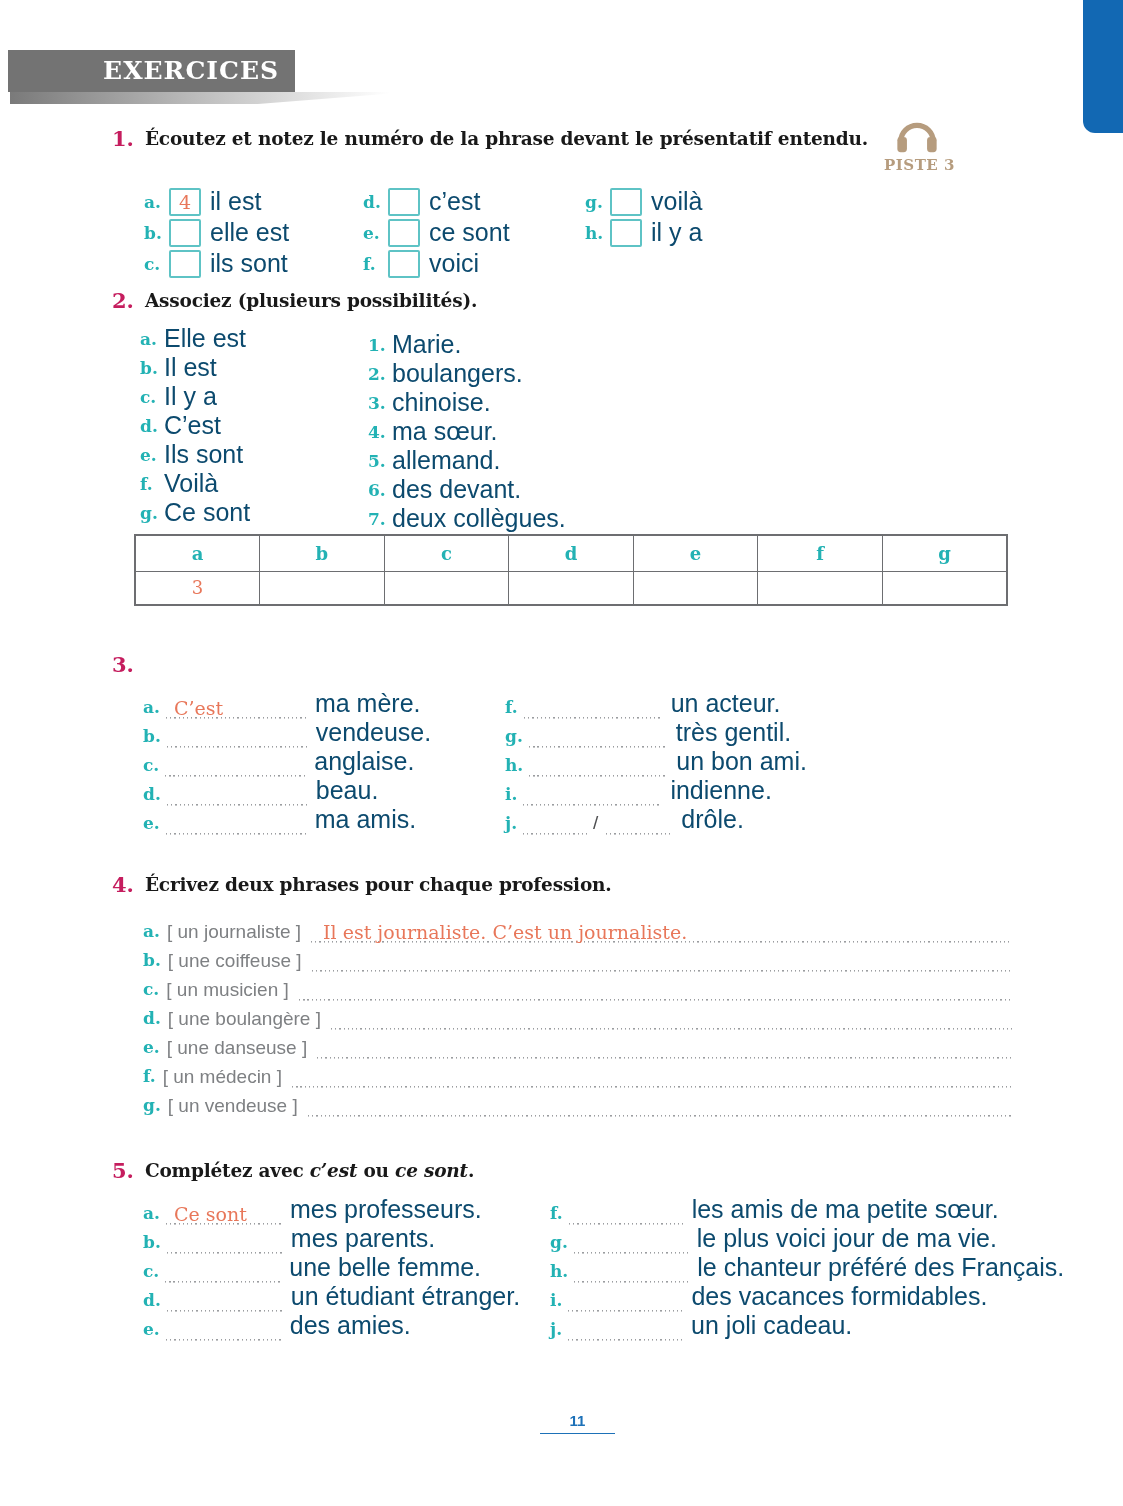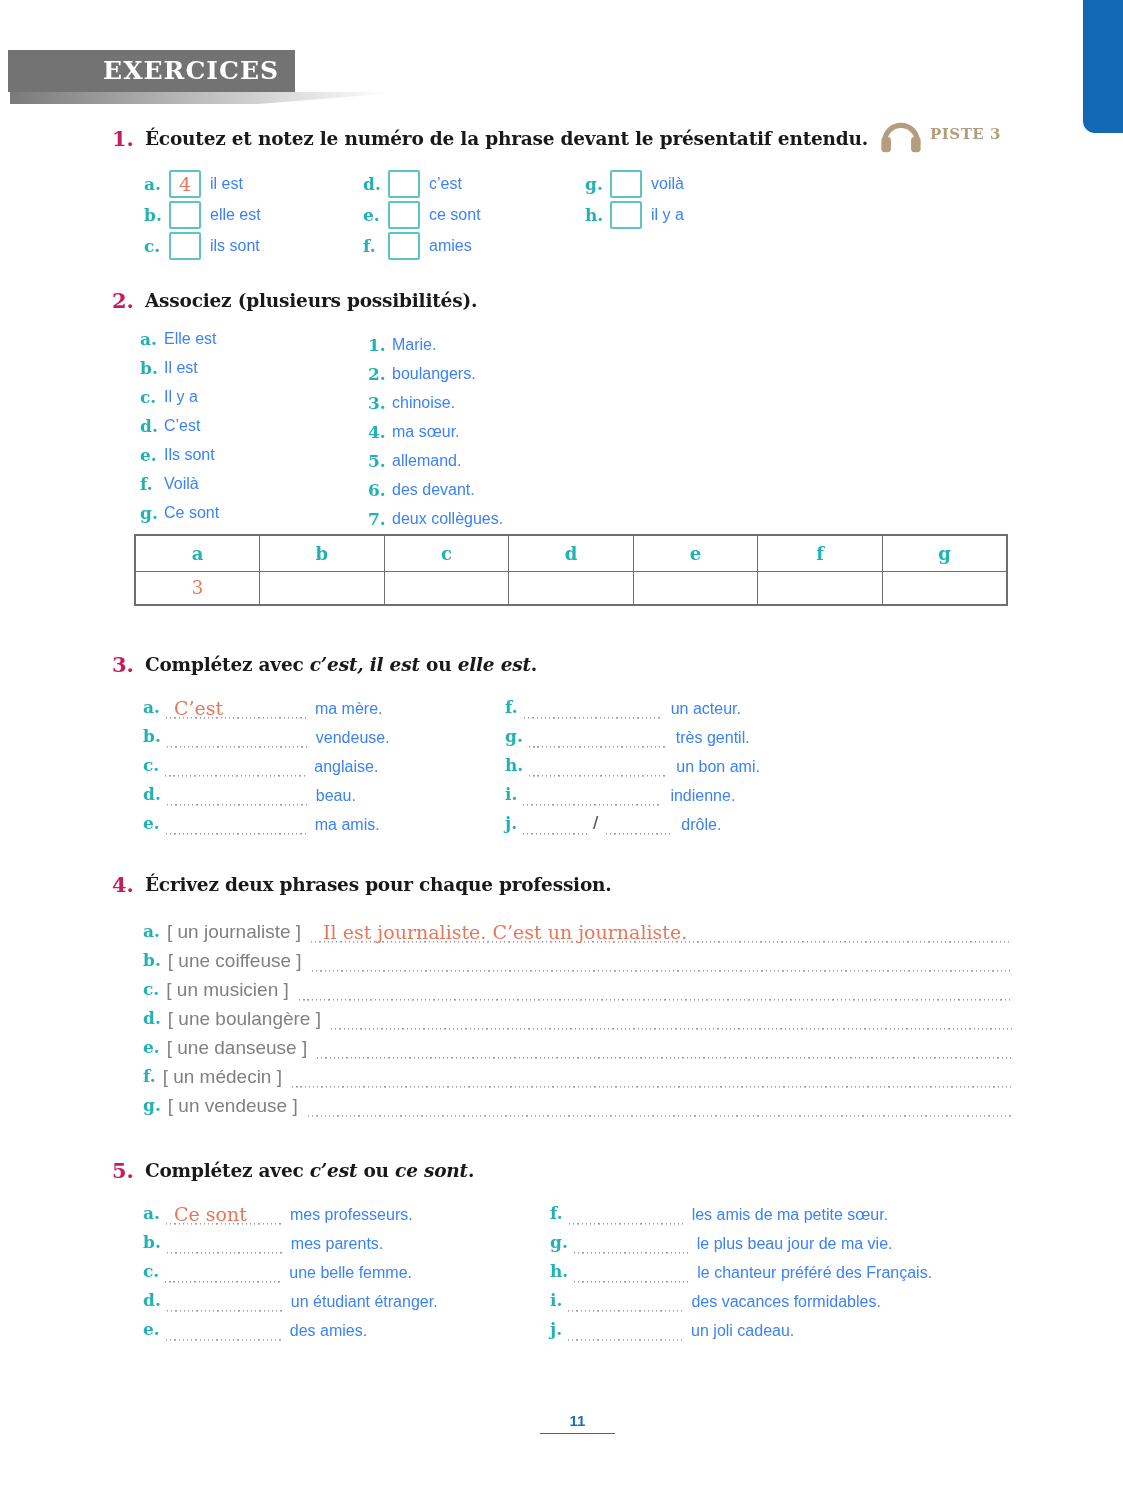--- a/index.html
+++ b/index.html
@@ -37,21 +37,21 @@
   .ex-title {
     font-family:"DejaVu Serif", serif; font-weight:bold; font-size:18.5px;
     color:#191919; line-height:26px; letter-spacing:-0.2px;
   }
   .ex-title .it { font-style:italic; }
 
   .letter {
     font-family:"DejaVu Serif", serif; font-weight:bold; font-size:17px;
     color:#23b2b4; flex:0 0 auto;
   }
-  .itxt { font-size:16px; color:#3b82f6; }
+  .itxt { font-size:25px; color:#0c4a6e; }
 
   
   .dotline {
     background-image:repeating-linear-gradient(to right,#9b9da0 0,#9b9da0 1.3px,transparent 1.3px,transparent 4.2px);
     background-position:0 100%; background-size:100% 1.6px; background-repeat:no-repeat;
   }
   .ans {
     font-family:"DejaVu Serif", serif; font-size:19px; color:#e8775a;
     white-space:nowrap; padding-left:8px;
   }
@@ -99,21 +99,21 @@
 
   
   .ex4-rows { margin-left:31px; margin-top:16px; width:869px; }
   .ex4-row { display:flex; align-items:flex-end; height:29px; }
   .ex4-row .letter { margin-bottom:2px; }
   .bracket { font-size:19px; color:#7e8083; margin-left:7px; white-space:nowrap; }
   .answer-line { flex:1 1 auto; height:22px; margin-left:10px; }
   .answer-line .ans { padding-left:12px; }
 
   
-  .audio { display:flex; align-items:center; margin-left:10px; margin-top:-14px; }
+  .audio { display:flex; align-items:center; margin-left:10px; margin-top:-14px;flex-direction:column; }
   .piste {
     font-family:"DejaVu Serif", serif; font-weight:bold; font-size:15px;
     color:#b69c7e; margin-left:6px; letter-spacing:0.5px;
   }
 
   
   .footer { position:absolute; left:16px; top:1412px; width:100%; text-align:center; }
   .page-num {
     display:inline-block; font-size:15px; font-weight:bold; color:#1d71b8;
     padding:0 30px 4px 30px; border-bottom:1.5px solid #1d71b8;
@@ -184,21 +184,21 @@
           <span class="num-box">
               <span class="ans"></span>
             </span>
           <span class="itxt">ce sont</span>
         </div>
         <div class="ex1-row">
           <span class="letter">f.</span>
           <span class="num-box">
               <span class="ans"></span>
             </span>
-          <span class="itxt">amies</span>
+          <span class="itxt">voici</span>
         </div>
       </div>
       <div class="ex1-col-c">
         <div class="ex1-row">
           <span class="letter">g.</span>
           <span class="num-box">
               <span class="ans"></span>
             </span>
           <span class="itxt">voilà</span>
         </div>
@@ -300,21 +300,20 @@
         <td></td>
         <td></td>
       </tr>
     </tbody>
       </table>
   </div>
 
   <div class="section" style="top:652px;">
     <div class="heading">
       <span class="ex-num">3.</span>
-      <span class="ex-title"><span>Complétez avec </span><span class="it">c’est, il est</span><span> ou </span><span class="it">elle est</span><span>.</span></span>
     </div>
     <div class="fill-cols">
       <div class="ex3-left">
         <div class="fill-row">
             <span class="letter">a.</span>
             <span class="blank dotline w140"><span class="ans">C’est</span></span>
             <span class="itxt">ma mère.</span>
           </div>
         <div class="fill-row">
             <span class="letter">b.</span>
@@ -448,21 +447,21 @@
       </div>
       <div class="ex5-right">
         <div class="fill-row">
             <span class="letter">f.</span>
             <span class="blank dotline w114"><span class="ans"></span></span>
             <span class="itxt">les amis de ma petite sœur.</span>
           </div>
         <div class="fill-row">
             <span class="letter">g.</span>
             <span class="blank dotline w114"><span class="ans"></span></span>
-            <span class="itxt">le plus beau jour de ma vie.</span>
+            <span class="itxt">le plus voici jour de ma vie.</span>
           </div>
         <div class="fill-row">
             <span class="letter">h.</span>
             <span class="blank dotline w114"><span class="ans"></span></span>
             <span class="itxt">le chanteur préféré des Français.</span>
           </div>
         <div class="fill-row">
             <span class="letter">i.</span>
             <span class="blank dotline w114"><span class="ans"></span></span>
             <span class="itxt">des vacances formidables.</span>

